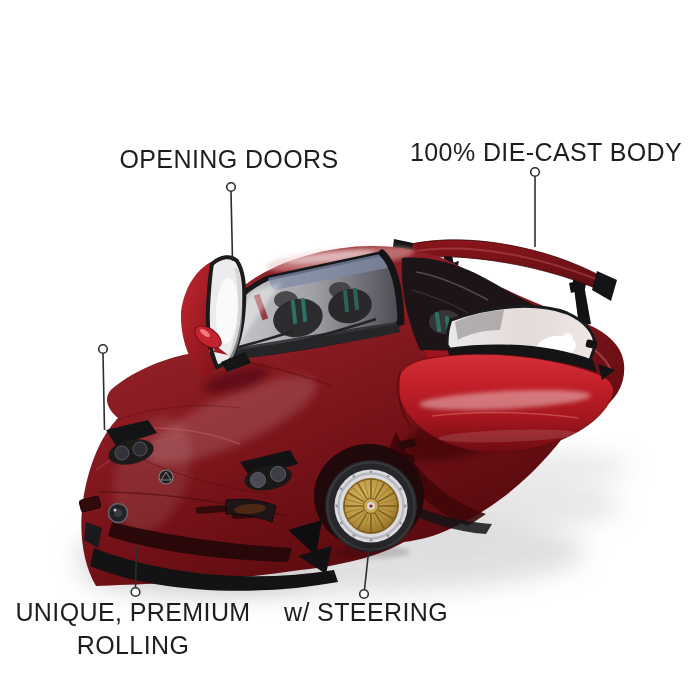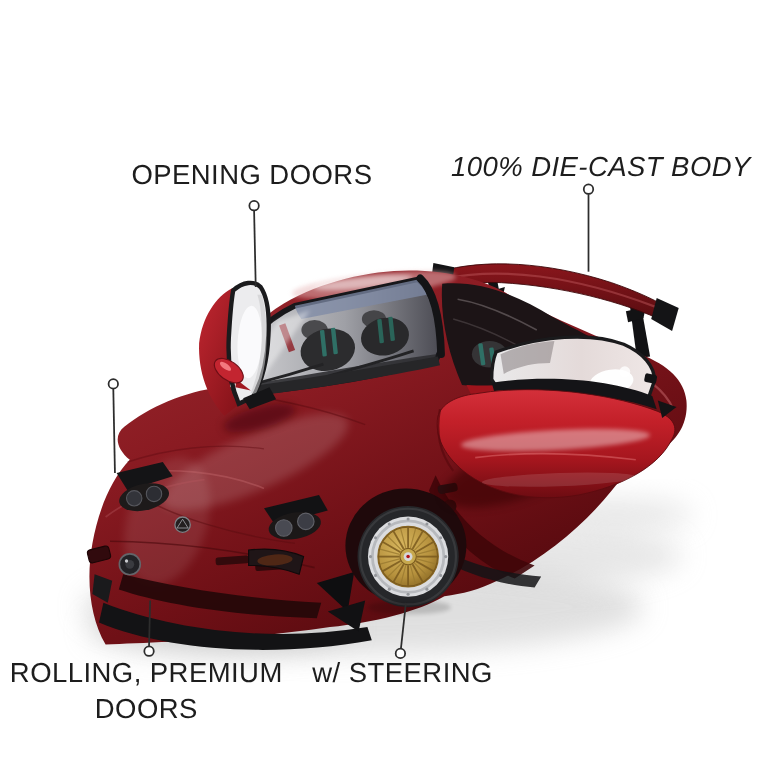--- a/index.html
+++ b/index.html
@@ -289,27 +289,27 @@
       <circle class="leader-dot" cx="135.5" cy="592" r="4.3"></circle>
       <line class="leader" x1="364.5" y1="589.5" x2="369" y2="548"></line>
       <circle class="leader-dot" cx="364" cy="594" r="4.3"></circle>
     </g>
   </svg>
 
   <div class="callout" style="left:104px;top:143px;width:250px;">
     <span>OPENING DOORS</span>
   </div>
 
-  <div class="callout" style="left:410px;top:136px;width:250px;font-style:italic;">
+  <div class="callout" style="left:410px;top:136px;width:250px;">
     <span>100% DIE-CAST BODY</span>
   </div>
 
 
   <div class="callout" style="left:8px;top:596px;width:250px;">
-    <span>ROLLING, PREMIUM</span>
-    <span>DOORS</span>
+    <span>UNIQUE, PREMIUM</span>
+    <span>ROLLING</span>
   </div>
 
   <div class="callout" style="left:241px;top:596px;width:250px;">
     <span>w/ STEERING</span>
   </div>
 
 </div>
 
 </body></html>

